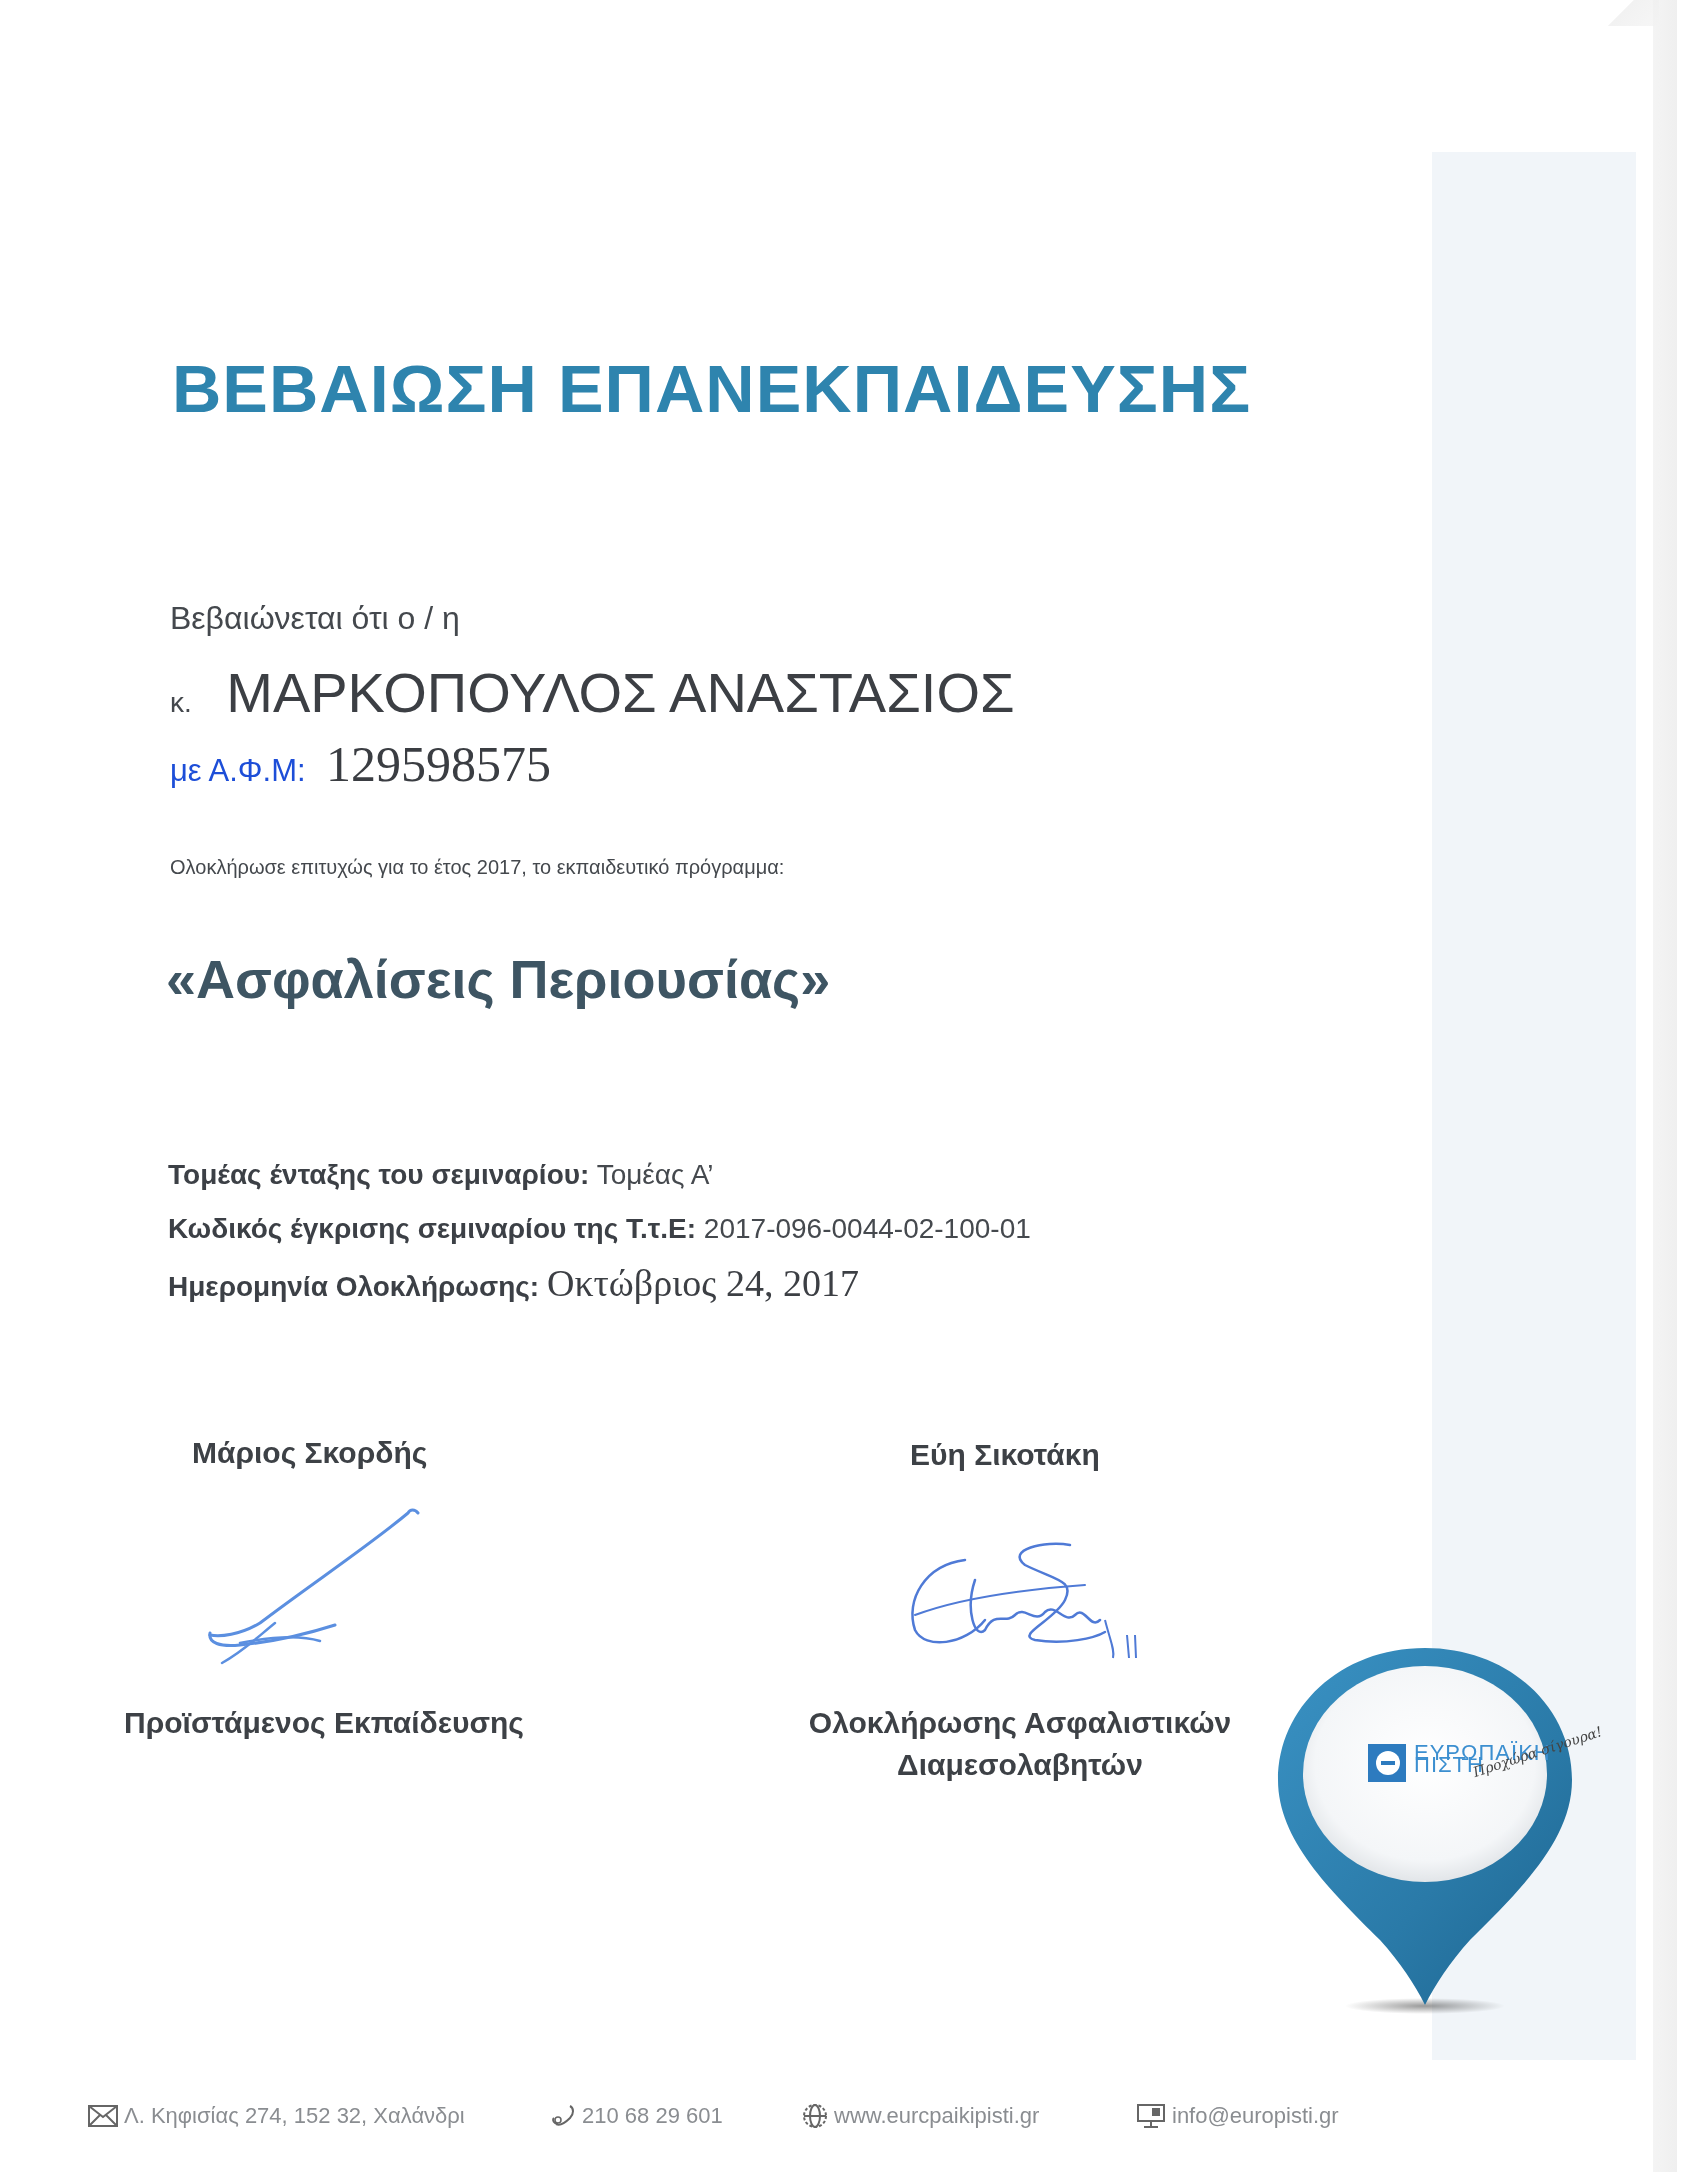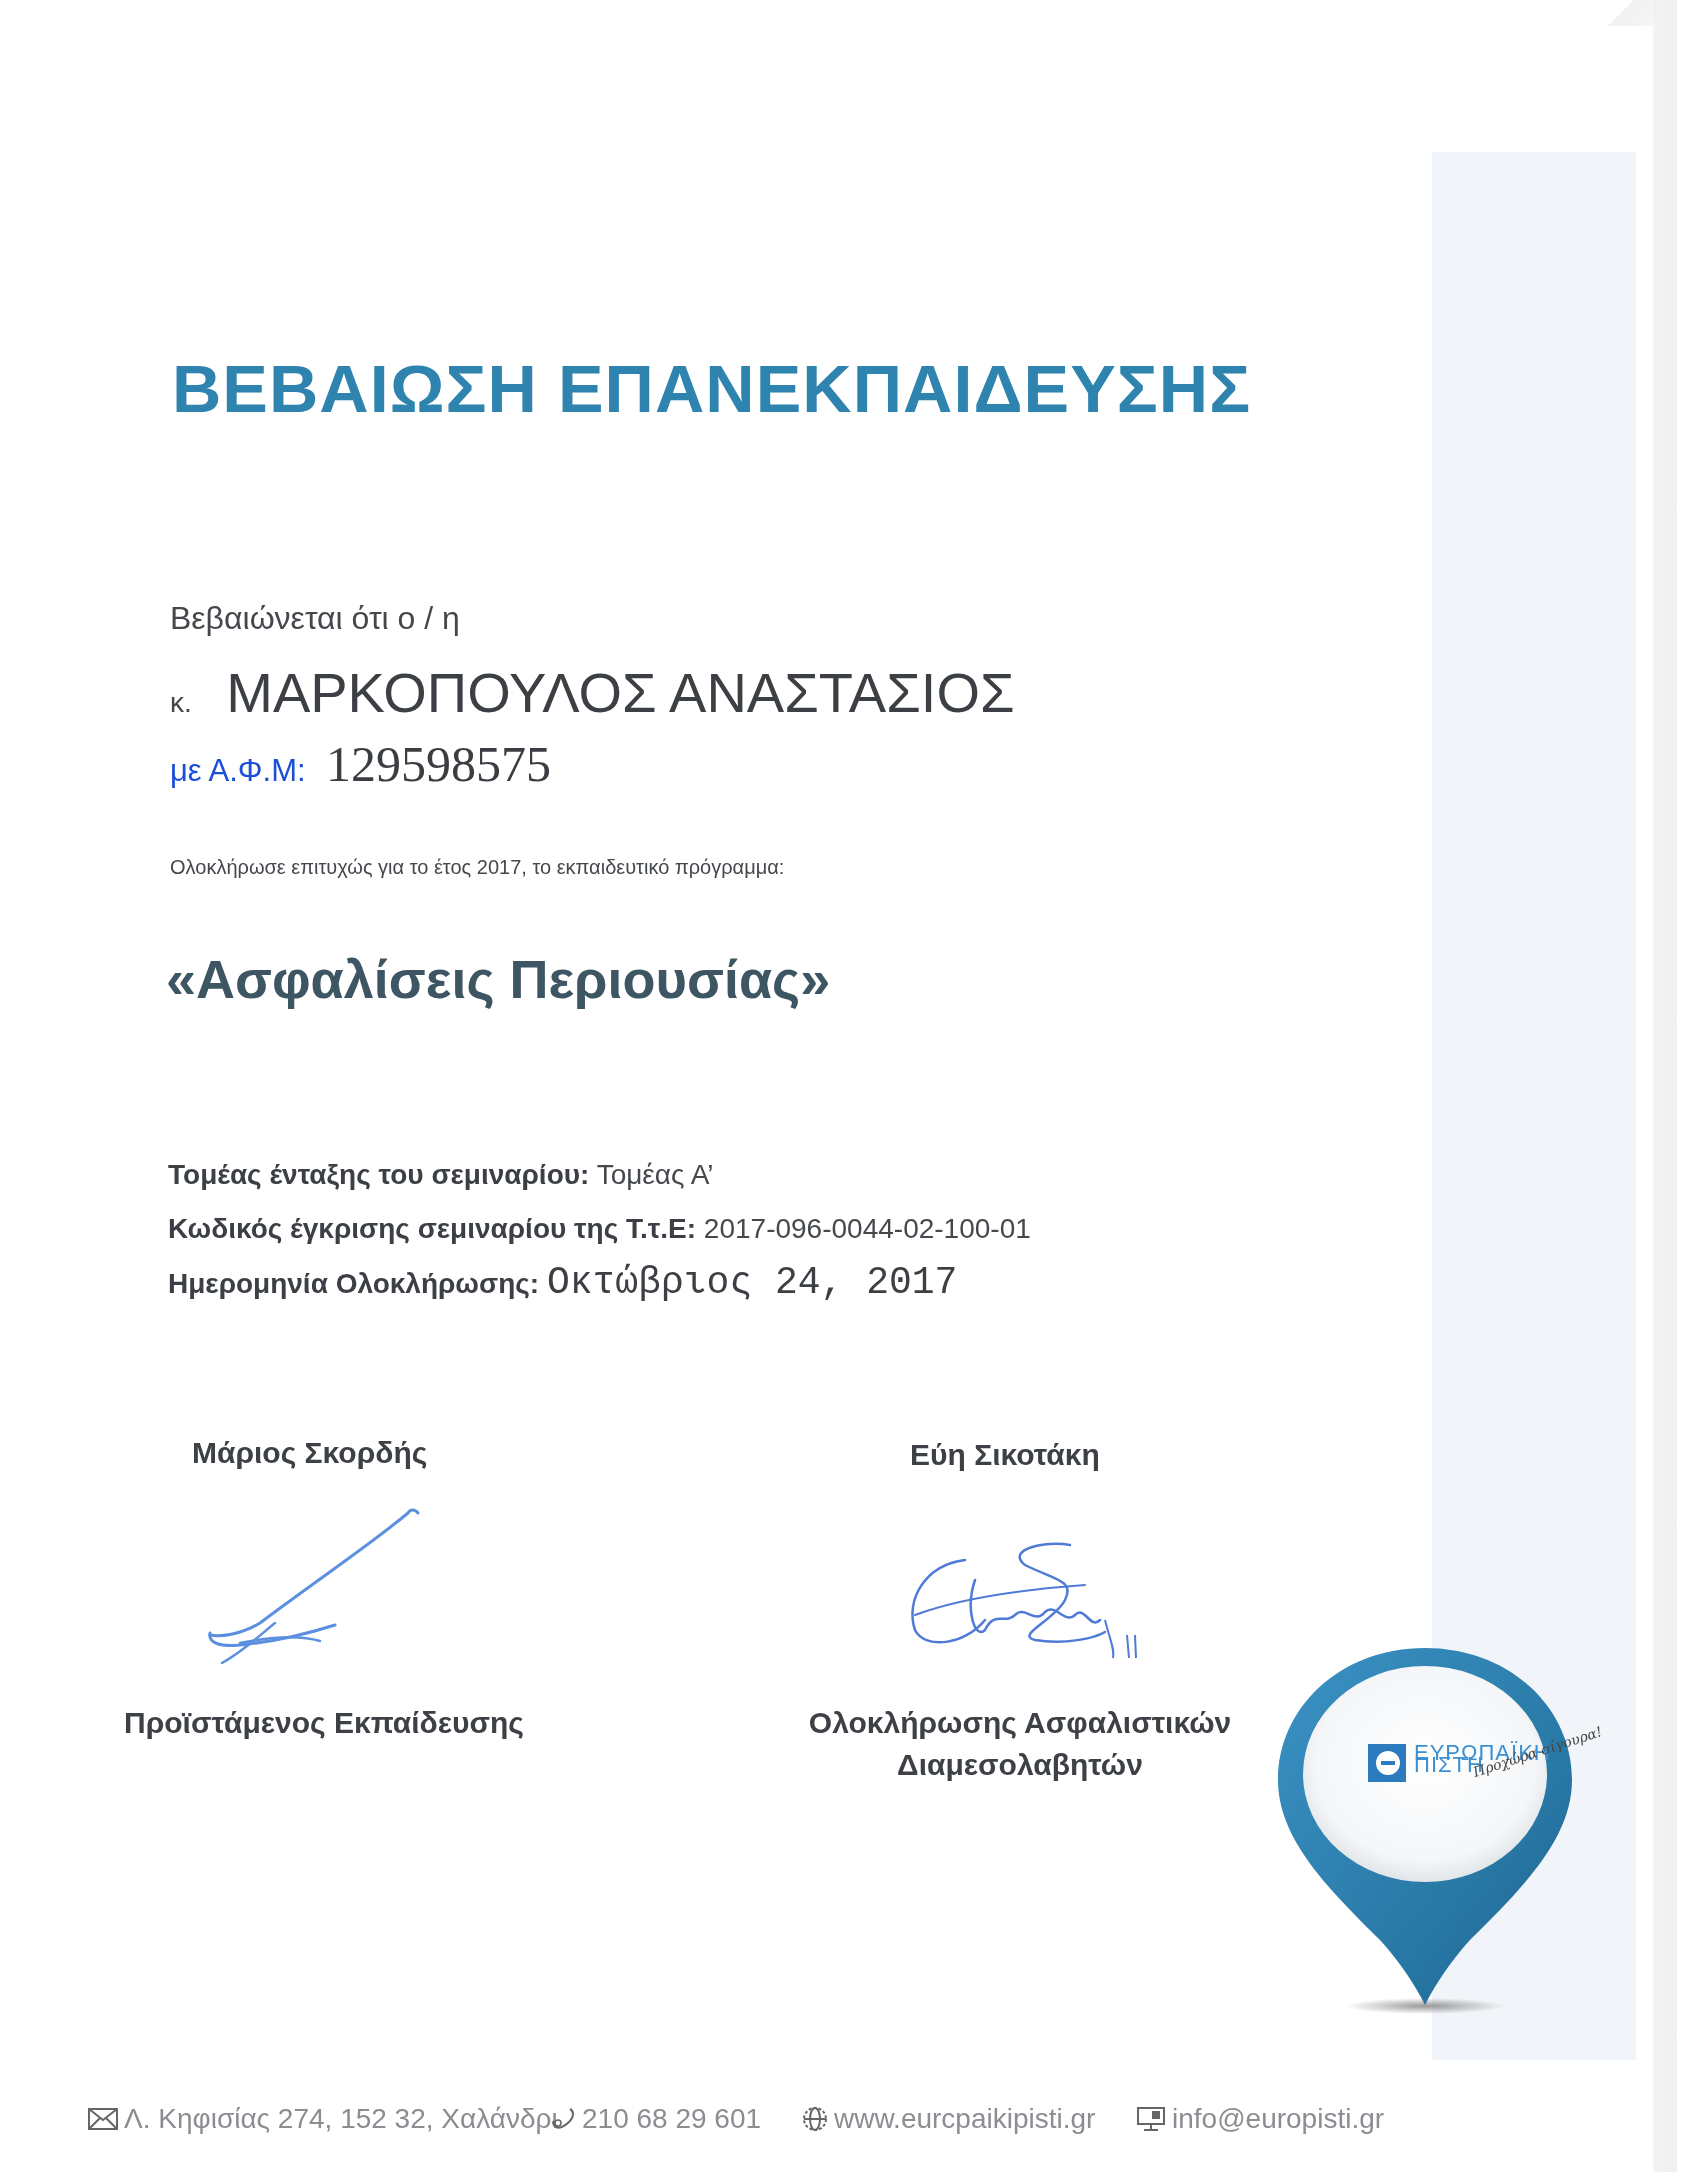--- a/index.html
+++ b/index.html
@@ -120,21 +120,21 @@
       color: #3b3f44;
     }
     .detail-label {
       font-weight: bold;
       color: #3c4046;
     }
     .detail-value {
       color: #45494e;
     }
     .detail-value.serif {
-      font-family: Liberation Mono, monospace;
+      font-family: Liberation Serif, serif;
       font-size: 38px;
       color: #3c3f44;
     }
 
     .sig-name {
       position: absolute;
       font-size: 30px;
       font-weight: bold;
       color: #3d4146;
       white-space: nowrap;
@@ -204,21 +204,21 @@
       transform: rotate(-18deg);
       transform-origin: left bottom;
     }
 
     .footer {
       position: absolute;
       top: 2103px;
       left: 0;
       width: 1699px;
       height: 34px;
-      font-size: 28px;
+      font-size: 22px;
       color: #8a8d91;
     }
     .footer-item {
       position: absolute;
       top: 0;
       white-space: nowrap;
       display: flex;
       align-items: center;
     }
     .footer-icon {

